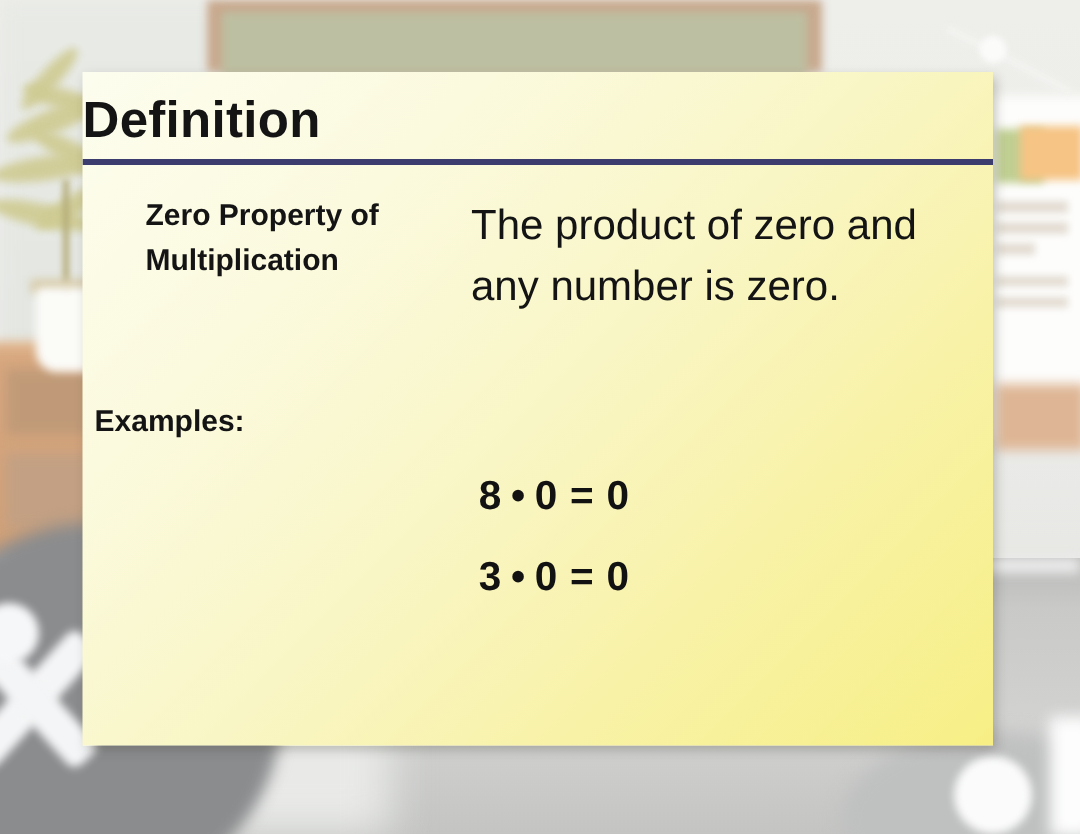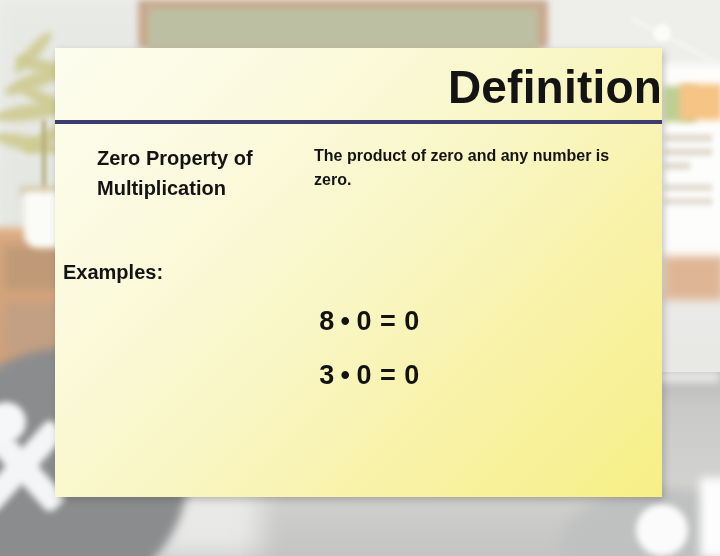--- a/index.html
+++ b/index.html
@@ -295,22 +295,22 @@
                 #f7ef85 100%);
     box-shadow: 2px 3px 7px rgba(60,60,50,.28);
     box-sizing: border-box;
     padding: 0;
     overflow: hidden;
   }
 
   .card-title {
     margin: 0;
     padding: 12px 0 4px 0;
-    text-align: right;
-    font-size: 46px;
+    text-align: left;
+    font-size: 34px;
     font-weight: bold;
     color: #141414;
     letter-spacing: .2px;
     line-height: 1.18;
   }
 
   .title-rule {
     width: 100%;
     height: 4px;
     background: #3c3c6e;
@@ -340,22 +340,22 @@
     margin: 0;
   }
 
   .def-col {
     flex: 1 1 auto;
     padding-left: 8px;
     box-sizing: border-box;
   }
 
   .def-text {
-    font-size: 16px;
-    font-weight: bold;
+    font-size: 28px;
+    font-weight: normal;
     color: #141414;
     line-height: 1.46;
     margin: 0;
   }
 
   .examples-label {
     font-size: 20px;
     font-weight: bold;
     color: #141414;
     margin: 58px 0 0 0;

